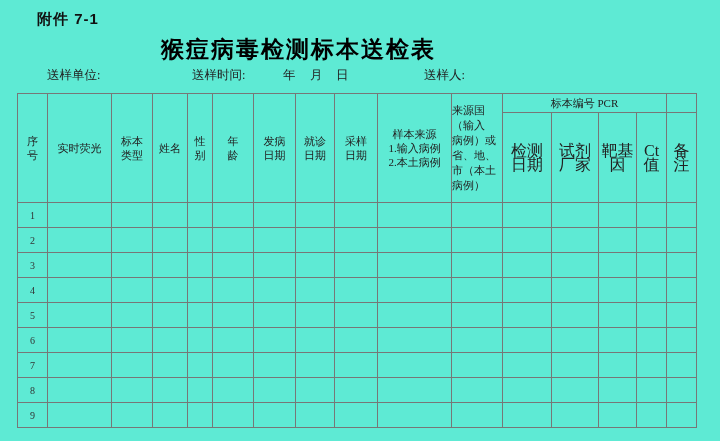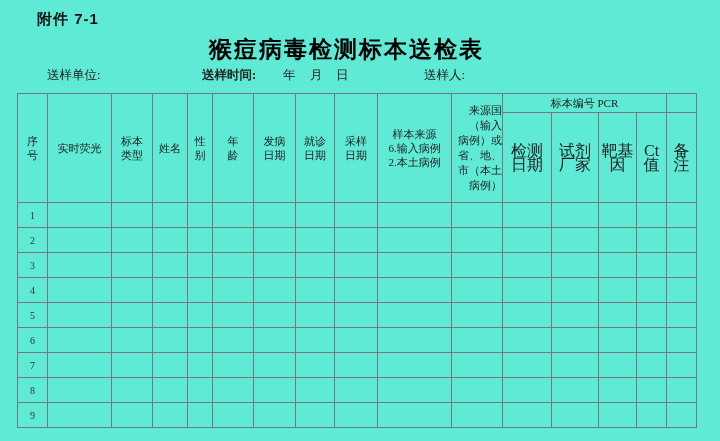--- a/index.html
+++ b/index.html
@@ -29,34 +29,33 @@
   .doc-title {
     position: absolute;
     left: 0;
     width: 597px;
     top: 34px;
     text-align: center;
     font-weight: bold;
     font-size: 23px;
     letter-spacing: 2px;
     color: #000;
-    padding-left: 48px;
   }
   .meta {
     position: absolute;
     top: 67px;
     left: 0;
     width: 720px;
     height: 18px;
     font-size: 12.5px;
     color: #222;
   }
   .meta span { position: absolute; top: 0; white-space: nowrap; }
   .m-unit   { left: 47px;  }
-  .m-time   { left: 202px; font-weight: bold; }
+  .m-time   { left: 192px; }
   .m-year   { left: 283px; }
   .m-month  { left: 310px; }
   .m-day    { left: 336px; }
   .m-sender { left: 424px; text-align: right; }
 
   table.form {
     position: absolute;
     left: 17px;
     top: 93px;
     width: 680px;
@@ -74,21 +73,21 @@
     line-height: 14px;
     text-align: center;
     vertical-align: middle;
     white-space: pre-line;
     color: #222;
   }
   tr.group-row { height: 19px; }
   tr.group-row th { font-size: 11px; }
   tr.sub-row { height: 90px; }
   th.src-col {
-    text-align: right;
+    text-align: left;
     padding-left: 2px;
     line-height: 15px;
   }
   tbody tr { height: 25px; }
   tbody td {
     font-size: 10px;
     text-align: center;
     vertical-align: middle;
     color: #333;
   }
@@ -142,21 +141,21 @@
 别</th>
         <th rowspan="2">年
 龄</th>
         <th rowspan="2">发病
 日期</th>
         <th rowspan="2">就诊
 日期</th>
         <th rowspan="2">采样
 日期</th>
         <th rowspan="2">样本来源
-6.输入病例
+1.输入病例
 2.本土病例</th>
         <th rowspan="2" class="src-col">来源国
 （输入
 病例）或
 省、地、
 市（本土
 病例）</th>
         <th colspan="4">标本编号 PCR</th>
         <th></th>
       </tr>

